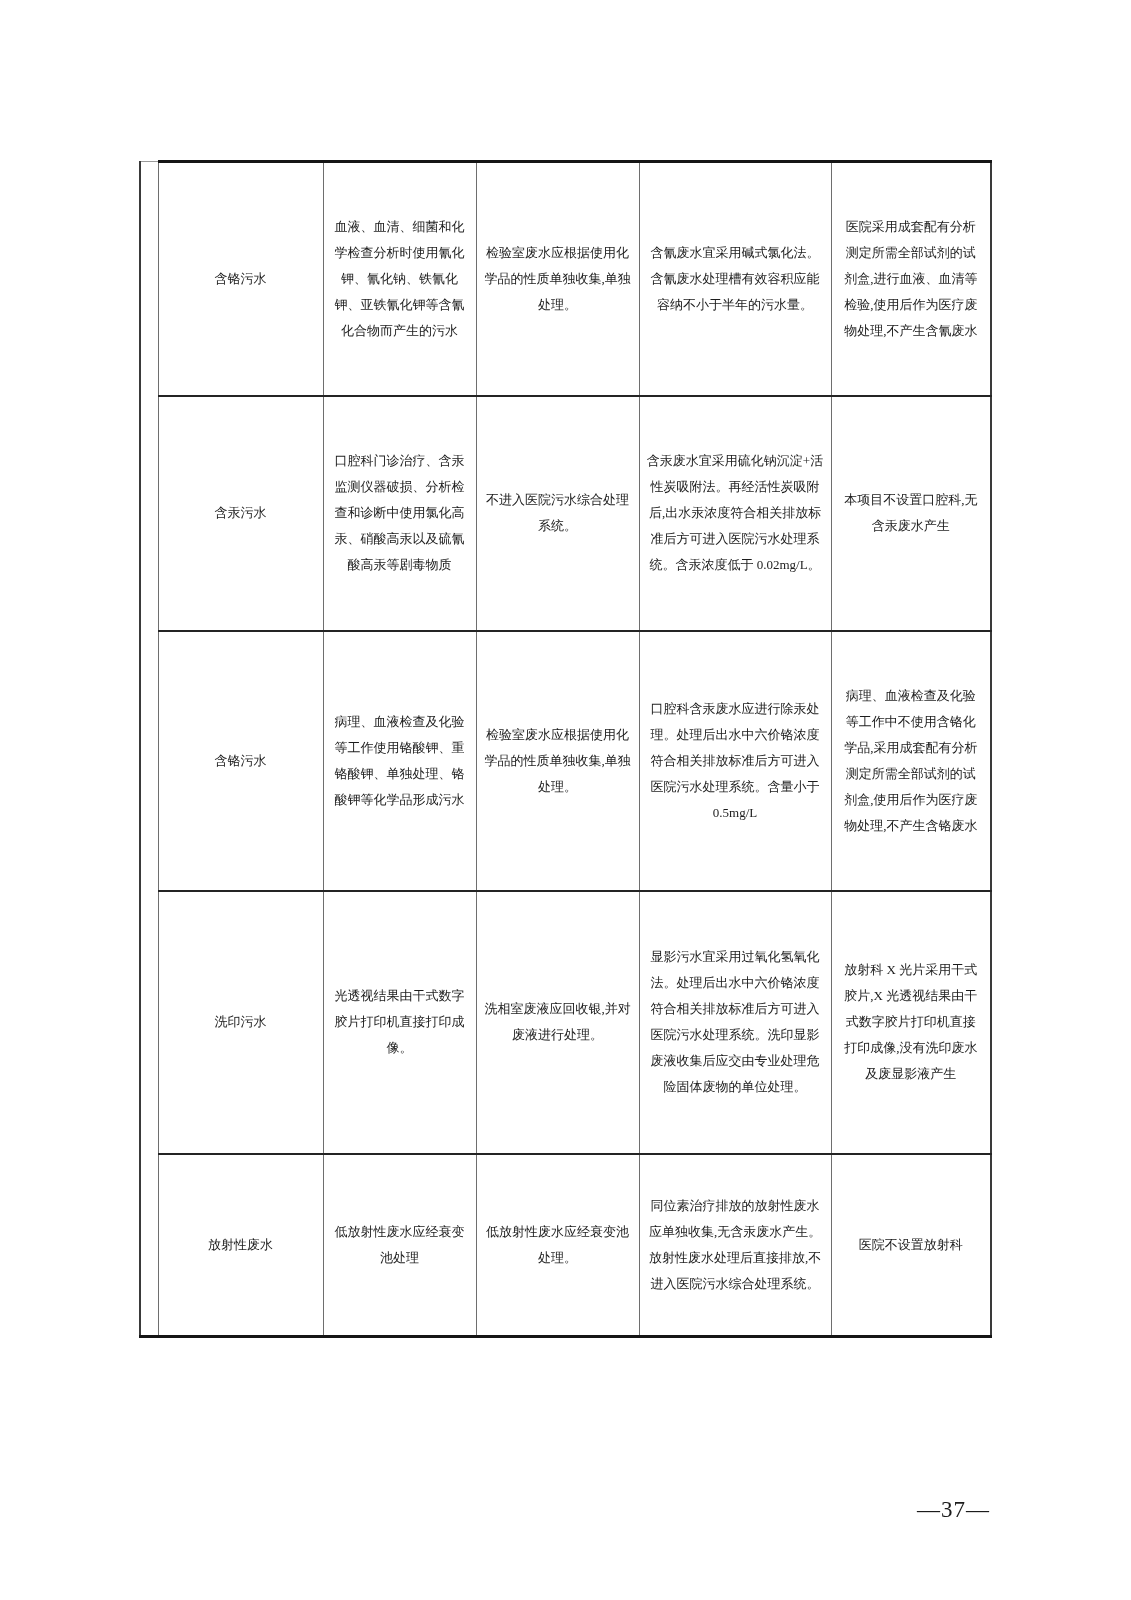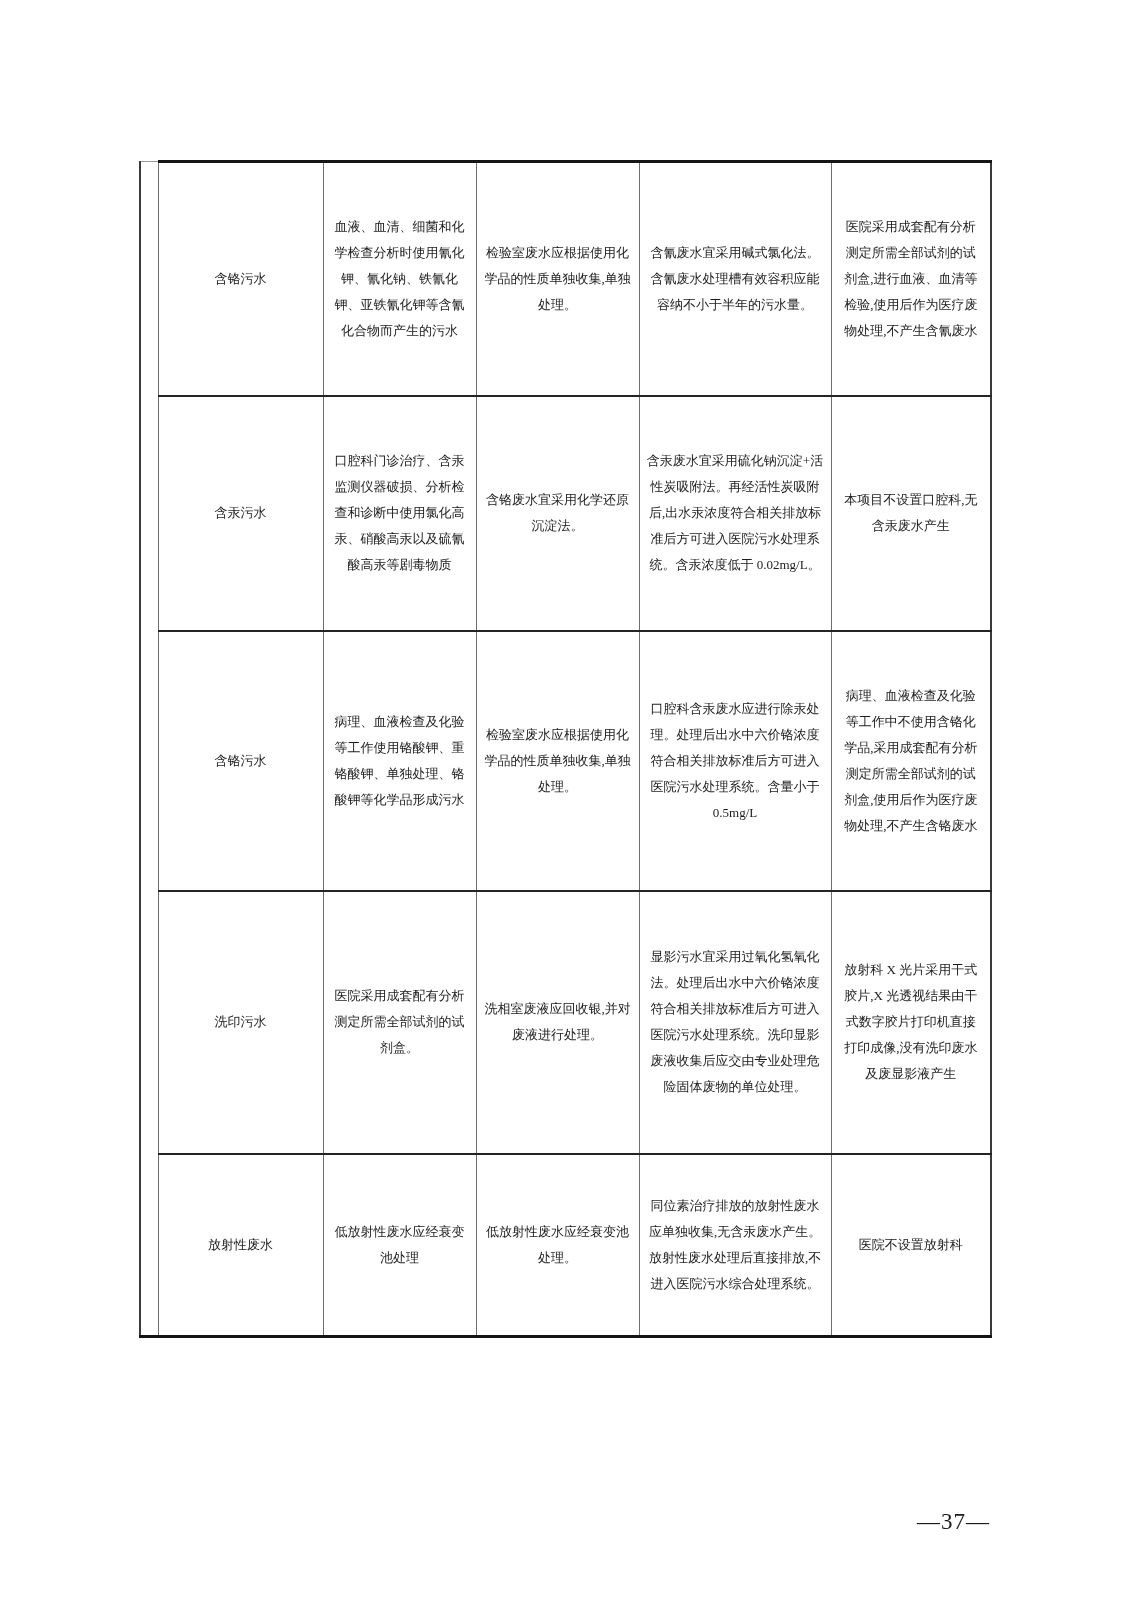--- a/index.html
+++ b/index.html
@@ -55,21 +55,20 @@
   .wastewater-table tr.row-5 { height: 183px; }
   .wastewater-table td.c-remark { padding: 2px 10px; }
   .page-number {
     position: absolute;
     top: 1495px;
     right: 141px;
     font-size: 23px;
     line-height: 30px;
     color: #1c1c1c;
     letter-spacing: 1px;
-    margin-top: 12px;
   }
 </style>
 </head>
 <body>
 
 <div class="page">
 
   <table class="wastewater-table">
     <colgroup>
       <col style="width:18px">
@@ -84,34 +83,34 @@
         <td class="spacer-col" rowspan="5"></td>
         <td class="cell c-type">含铬污水</td>
         <td class="cell c-source">血液、血清、细菌和化学检查分析时使用氰化钾、氰化钠、铁氰化钾、亚铁氰化钾等含氰化合物而产生的污水</td>
         <td class="cell c-collection">检验室废水应根据使用化学品的性质单独收集,单独处理。</td>
         <td class="cell c-treatment">含氰废水宜采用碱式氯化法。含氰废水处理槽有效容积应能容纳不小于半年的污水量。</td>
         <td class="cell c-remark">医院采用成套配有分析测定所需全部试剂的试剂盒,进行血液、血清等检验,使用后作为医疗废物处理,不产生含氰废水</td>
       </tr>
       <tr class="row-2">
         <td class="cell c-type">含汞污水</td>
         <td class="cell c-source">口腔科门诊治疗、含汞监测仪器破损、分析检查和诊断中使用氯化高汞、硝酸高汞以及硫氰酸高汞等剧毒物质</td>
-        <td class="cell c-collection">含铬废水宜采用化学还原沉淀法。</td>
+        <td class="cell c-collection">不进入医院污水综合处理系统。</td>
         <td class="cell c-treatment">含汞废水宜采用硫化钠沉淀+活性炭吸附法。再经活性炭吸附后,出水汞浓度符合相关排放标准后方可进入医院污水处理系统。含汞浓度低于 0.02mg/L。</td>
         <td class="cell c-remark">本项目不设置口腔科,无含汞废水产生</td>
       </tr>
       <tr class="row-3">
         <td class="cell c-type">含铬污水</td>
         <td class="cell c-source">病理、血液检查及化验等工作使用铬酸钾、重铬酸钾、单独处理、铬酸钾等化学品形成污水</td>
         <td class="cell c-collection">检验室废水应根据使用化学品的性质单独收集,单独处理。</td>
         <td class="cell c-treatment">口腔科含汞废水应进行除汞处理。处理后出水中六价铬浓度符合相关排放标准后方可进入医院污水处理系统。含量小于 0.5mg/L</td>
         <td class="cell c-remark">病理、血液检查及化验等工作中不使用含铬化学品,采用成套配有分析测定所需全部试剂的试剂盒,使用后作为医疗废物处理,不产生含铬废水</td>
       </tr>
       <tr class="row-4">
         <td class="cell c-type">洗印污水</td>
-        <td class="cell c-source">医院采用成套配有分析测定所需全部试剂的试剂盒。</td>
+        <td class="cell c-source">光透视结果由干式数字胶片打印机直接打印成像。</td>
         <td class="cell c-collection">洗相室废液应回收银,并对废液进行处理。</td>
         <td class="cell c-treatment">显影污水宜采用过氧化氢氧化法。处理后出水中六价铬浓度符合相关排放标准后方可进入医院污水处理系统。洗印显影废液收集后应交由专业处理危险固体废物的单位处理。</td>
         <td class="cell c-remark">放射科 X 光片采用干式胶片,X 光透视结果由干式数字胶片打印机直接打印成像,没有洗印废水及废显影液产生</td>
       </tr>
       <tr class="row-5">
         <td class="cell c-type">放射性废水</td>
         <td class="cell c-source">低放射性废水应经衰变池处理</td>
         <td class="cell c-collection">低放射性废水应经衰变池处理。</td>
         <td class="cell c-treatment">同位素治疗排放的放射性废水应单独收集,无含汞废水产生。放射性废水处理后直接排放,不进入医院污水综合处理系统。</td>
         <td class="cell c-remark">医院不设置放射科</td>

